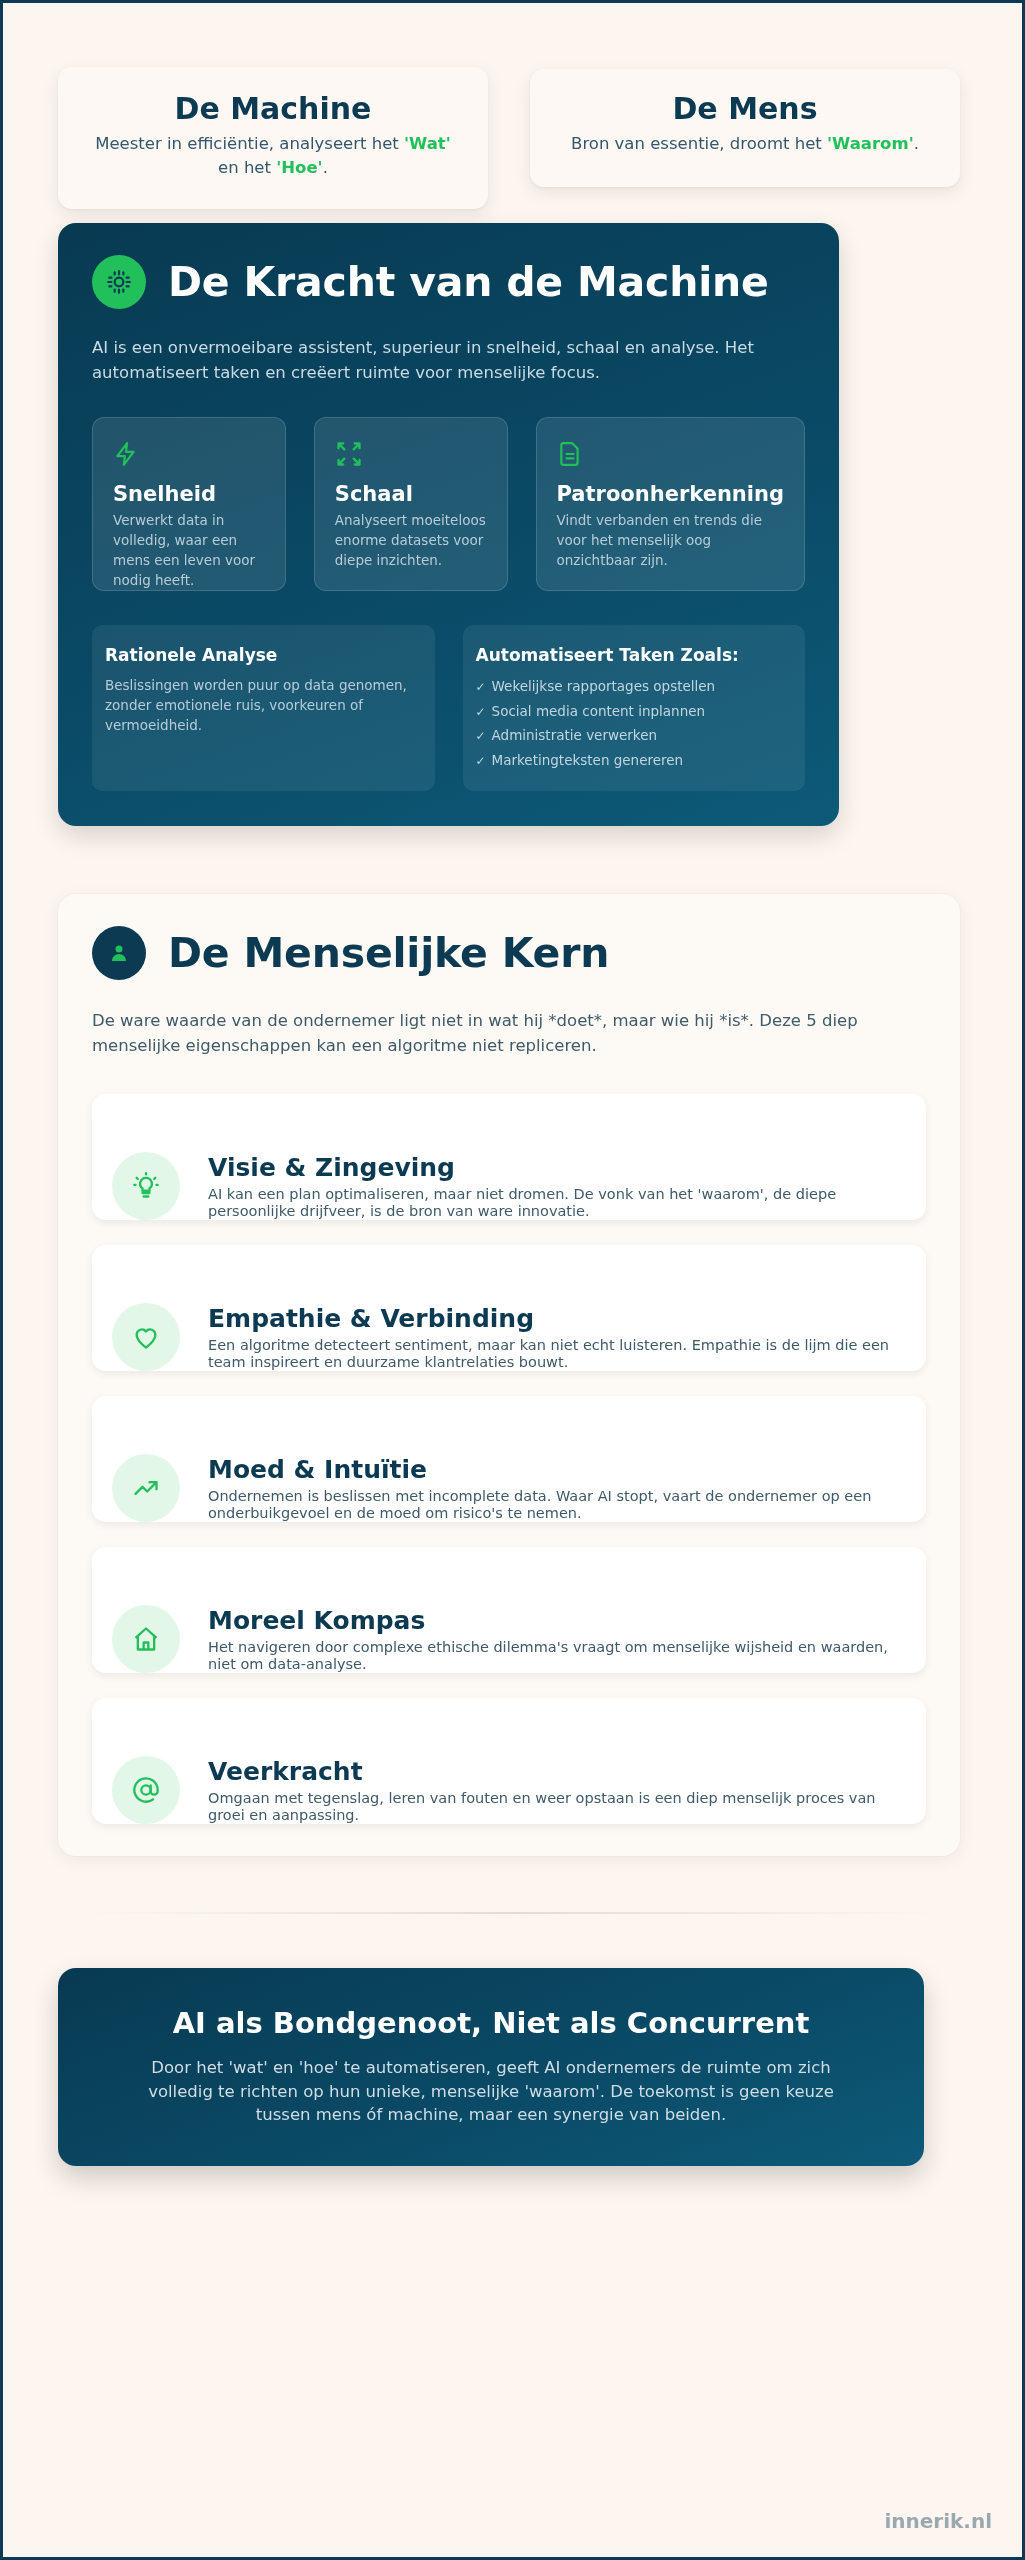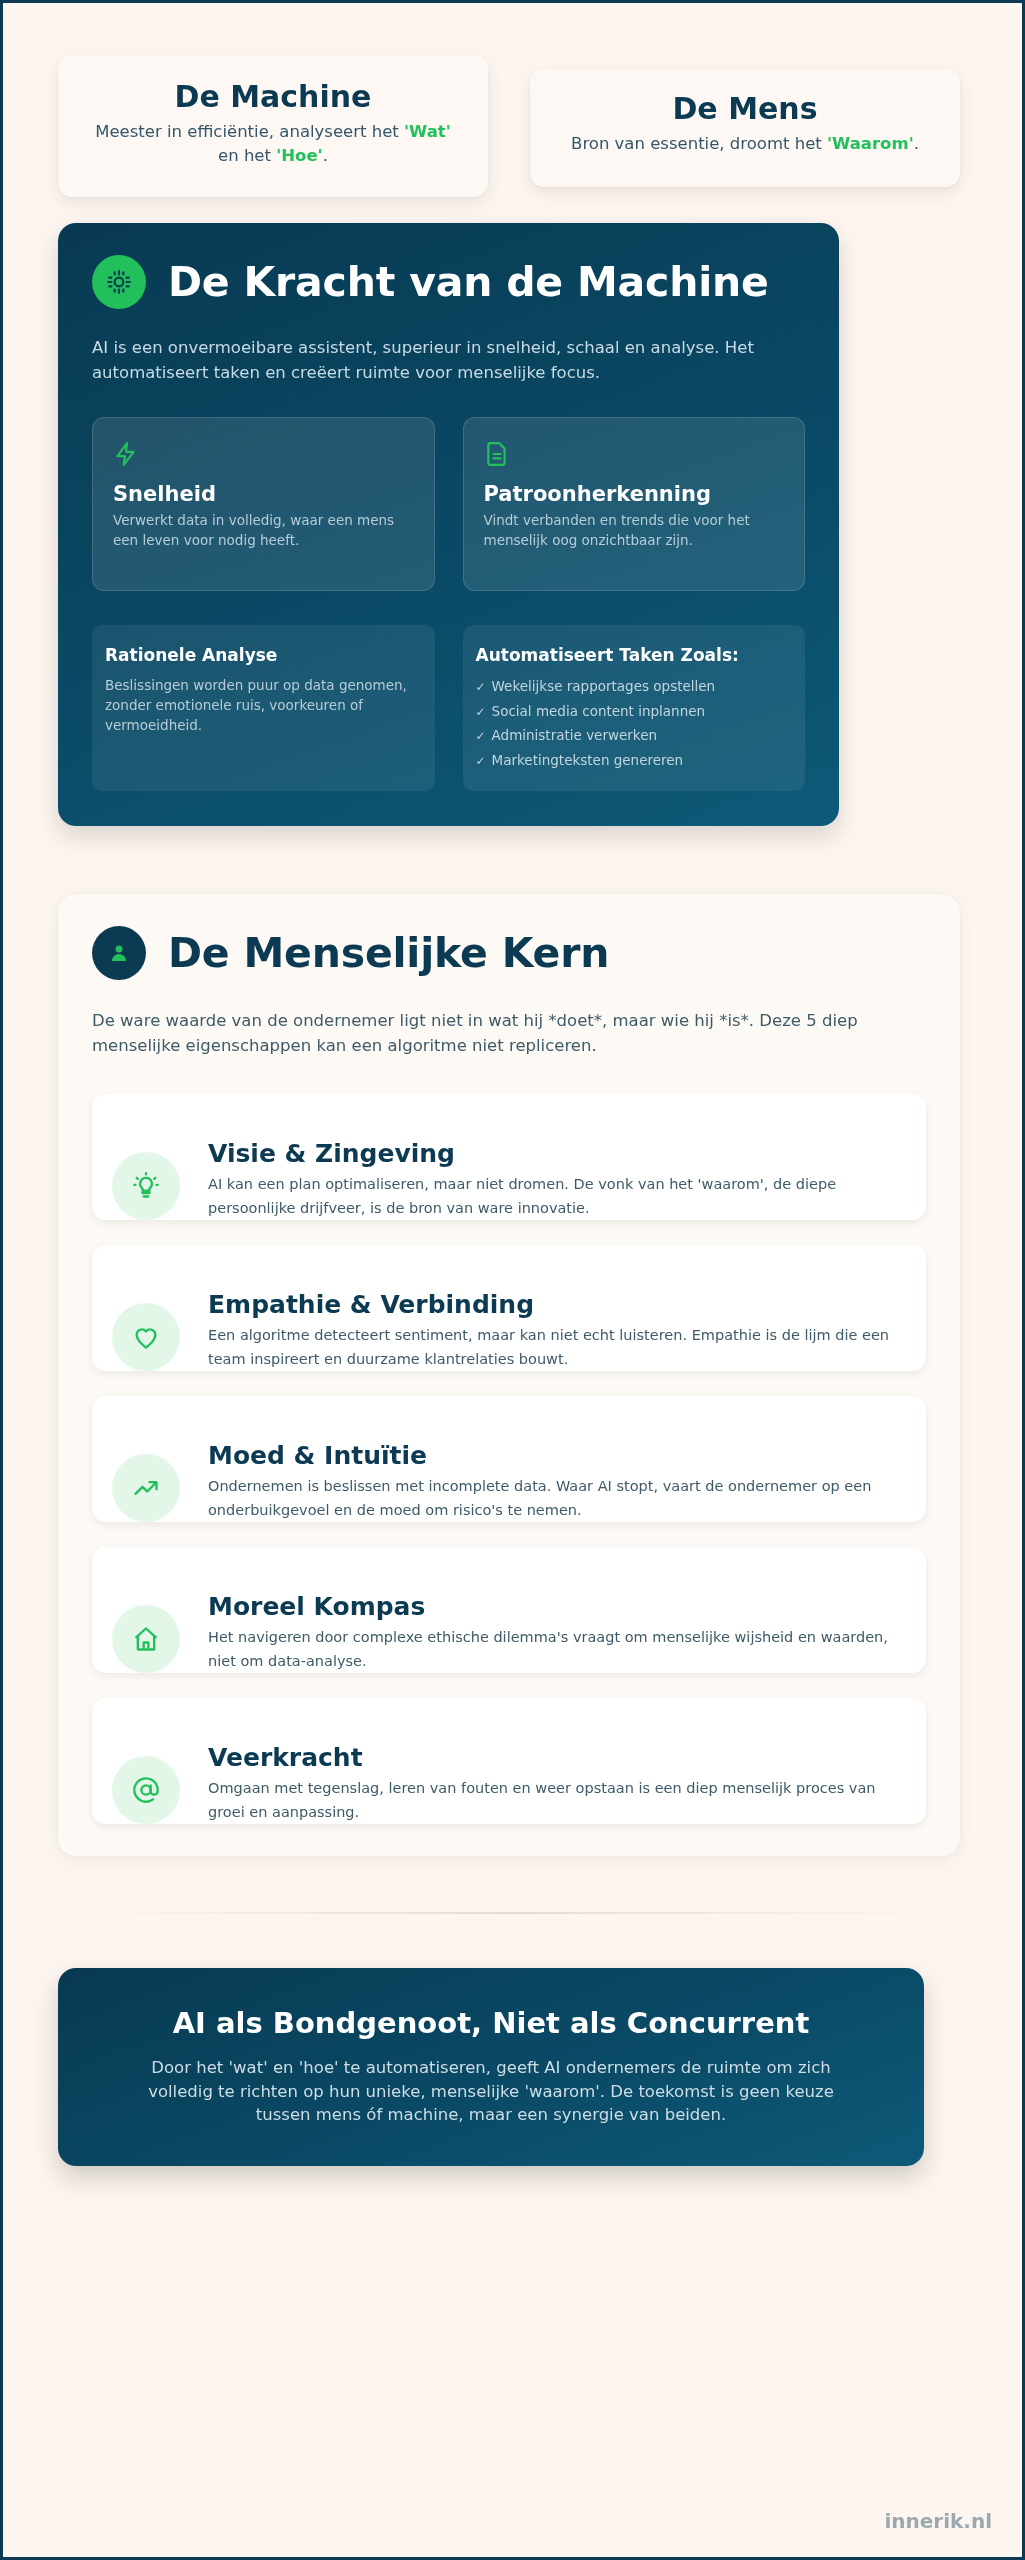--- a/index.html
+++ b/index.html
@@ -49,21 +49,21 @@
       position: relative;
       height: 220px;
     }
     .cmp-card {
       position: absolute;
       background: #fdf8f3;
       border-radius: 14px;
       box-shadow: 0 6px 18px rgba(0,0,0,0.08), 0 1px 3px rgba(0,0,0,0.05);
       text-align: center;
     }
-    .cmp-card.machine { left: 55px; top: 52px; width: 430px; height: 142px; }
+    .cmp-card.machine { left: 55px; top: 64px; width: 430px; height: 142px; }
     .cmp-card.human { left: 527px; top: 66px; width: 430px; height: 118px; }
     .cmp-title {
       font-size: 30px;
       font-weight: bold;
       color: #0b3a52;
       margin-top: 24px;
     }
     .cmp-card.machine .cmp-title { margin-top: 24px; }
     .cmp-card.human .cmp-title { margin-top: 22px; }
     .cmp-text {
@@ -175,21 +175,21 @@
     }
     .trait-icon {
       width: 68px; height: 68px; border-radius: 50%;
       background: #e3f7e9;
       display: flex; align-items: center; justify-content: center;
       flex: none;
     }
     .trait-body { margin-left: 28px; margin-top: -4px; }
     .trait-title { font-size: 25px; font-weight: bold; color: #0b3a52; }
     .trait-text {
-      font-size: 14.5px; line-height: 24px; color: #3f5a68; margin-top: 4px;
+      font-size: 14.5px; line-height: 17px; color: #3f5a68; margin-top: 4px;
       width: 700px;
     }
 
     .divider2 {
       width: 860px;
       height: 2px;
       margin: 56px auto 0;
       background: linear-gradient(90deg, rgba(0,0,0,0) 0%, #e4dcd4 50%, rgba(0,0,0,0) 100%);
     }
 
@@ -253,20 +253,29 @@
         <span>
           <svg width="26" height="28" viewBox="0 0 24 24" fill="none" stroke="#22c05a" stroke-width="2" stroke-linejoin="round">
               <path d="M13 2L4 14h7l-1 8 9-12h-7l1-8z"></path>
             </svg>
         </span>
         <div class="feature-title">Snelheid</div>
         <div class="feature-text">Verwerkt data in volledig, waar een mens een leven voor nodig heeft.</div>
       </div>
       <div class="feature">
         <span>
+          <svg width="28" height="28" viewBox="0 0 24 24" fill="none" stroke="#22c05a" stroke-width="2" stroke-linecap="round" stroke-linejoin="round">
+              <path d="M3 3l5 5M3 3v4M3 3h4M21 3l-5 5M21 3v4M21 3h-4M3 21l5-5M3 21v-4M3 21h4M21 21l-5-5M21 21v-4M21 21h-4"></path>
+            </svg>
+        </span>
+        <div class="feature-title">Schaal</div>
+        <div class="feature-text">Analyseert moeiteloos enorme datasets voor diepe inzichten.</div>
+      </div>
+      <div class="feature">
+        <span>
           <svg width="26" height="28" viewBox="0 0 24 24" fill="none" stroke="#22c05a" stroke-width="2" stroke-linejoin="round">
               <path d="M6 2h8l5 5v13a2 2 0 0 1-2 2H6a2 2 0 0 1-2-2V4a2 2 0 0 1 2-2z"></path>
               <path d="M8 12h8M8 16h8"></path>
             </svg>
         </span>
         <div class="feature-title">Patroonherkenning</div>
         <div class="feature-text">Vindt verbanden en trends die voor het menselijk oog onzichtbaar zijn.</div>
       </div>
     </div>
 

